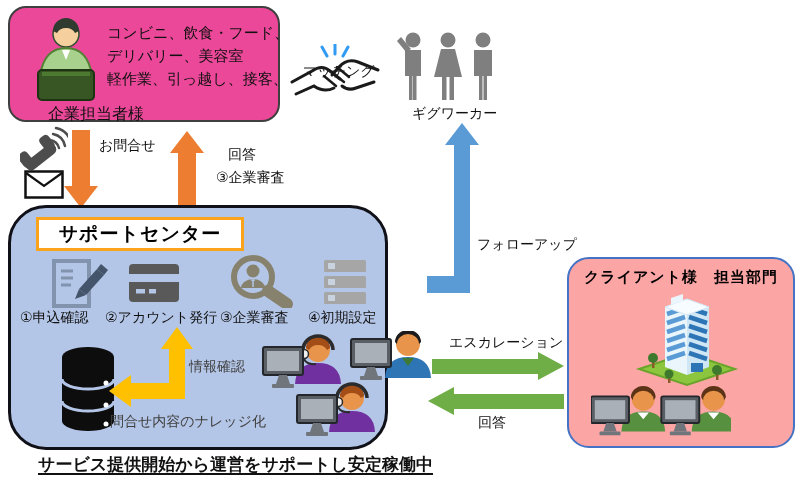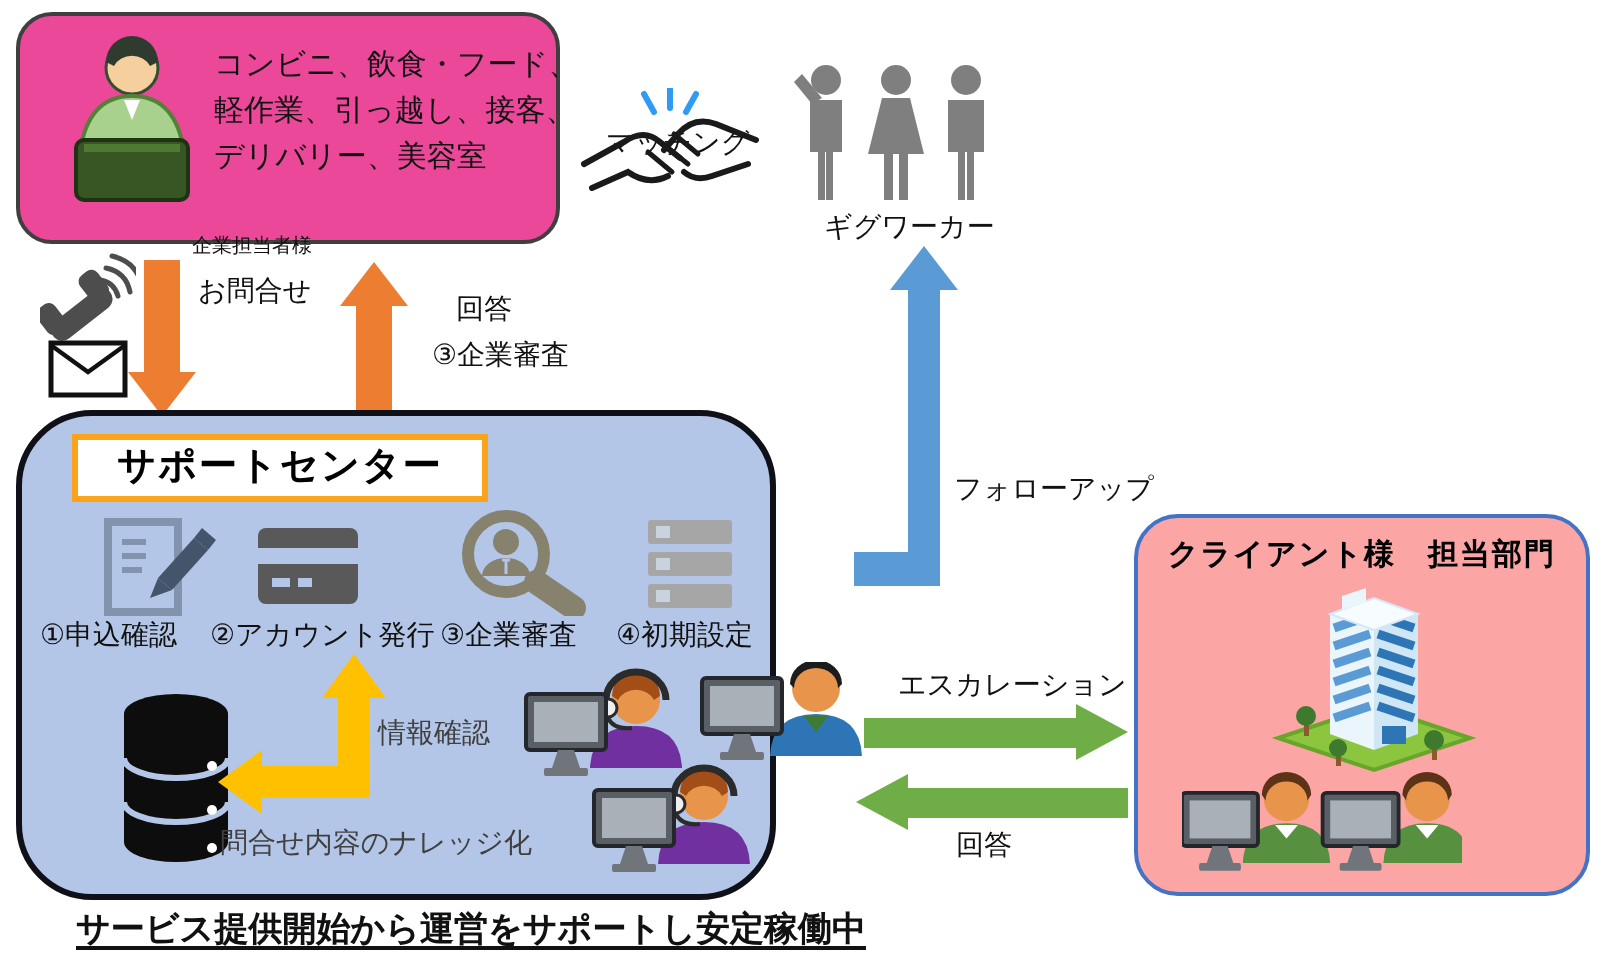--- a/index.html
+++ b/index.html
@@ -6,21 +6,21 @@
   #stage{
     position:relative;width:800px;height:481px;background:#fff;overflow:hidden;
     font-family:"Liberation Sans","DejaVu Sans",sans-serif;color:#000;
   }
   .abs{position:absolute;}
   .lbl{position:absolute;white-space:nowrap;color:#111;}
 
   
   .company-box{left:8px;top:6px;width:268px;height:112px;border:2px solid #3f3f3f;border-radius:18px;background:#ec4899;}
   .industries{left:97px;top:13px;font-size:15px;line-height:23px;}
-  .company-label{left:38px;top:108px;font-size:10px;margin-left:48px;}
+  .company-label{left:38px;top:96px;font-size:16px;}
 
   .matching-label{left:303px;top:27px;font-size:14px;margin-top:36px;}
   .gig-label{left:412px;top:105px;font-size:14px;}
 
   
   .oarrow{position:absolute;width:34px;display:flex;flex-direction:column;align-items:center;}
   .oarrow .shaft{width:18px;background:#ED7D31;}
   .oarrow .head-down{width:0;height:0;border-left:17px solid transparent;border-right:17px solid transparent;border-top:22px solid #ED7D31;}
   .oarrow .head-up{width:0;height:0;border-left:17px solid transparent;border-right:17px solid transparent;border-bottom:22px solid #ED7D31;}
   .inquiry-label{left:99px;top:137px;font-size:14px;}
@@ -91,22 +91,22 @@
     <svg class="abs" style="left:20px;top:6px" width="70" height="92" viewBox="0 0 70 92">
       <circle cx="36" cy="20" r="13" fill="#f6cf9f" stroke="#2f4f2f" stroke-width="1.5"></circle>
       <path d="M23 17 a13 13 0 0 1 26 0 l-4 2 a10 9 0 0 0 -18 0 z" fill="#2f3b2f"></path>
       <path d="M10 62 q4 -28 26 -28 q22 0 26 28 z" fill="#a9d18e" stroke="#538135" stroke-width="2"></path>
       <path d="M32 36 h8 l-4 10 z" fill="#fff"></path>
       <rect x="8" y="56" width="56" height="30" rx="4" fill="#375623" stroke="#1d3312" stroke-width="2"></rect>
       <rect x="12" y="58" width="48" height="4" fill="#4c7a31"></rect>
     </svg>
     <div class="lbl industries">
       <span style="display:block">コンビニ、飲食・フード、</span>
+      <span style="display:block">デリバリー、美容室</span>
       <span style="display:block">軽作業、引っ越し、接客、</span>
-      <span style="display:block">デリバリー、美容室</span>
     </div>
     <div class="lbl company-label">企業担当者様</div>
   </div>
 
   <div class="lbl matching-label">マッチング</div>
   <svg class="abs" style="left:290px;top:44px" width="90" height="64" viewBox="0 0 90 64">
     <path d="M37 12 L32 3 M45 10 L45 0 M53 12 L58 3" stroke="#2F9BF2" stroke-width="3" stroke-linecap="round" fill="none"></path>
     <path d="M2 38 L22 27 Q32 20 40 27 L50 35" stroke="#1a1a1a" stroke-width="3" fill="none" stroke-linecap="round"></path>
     <path d="M88 26 L68 18 Q57 14 49 23 L42 31" stroke="#1a1a1a" stroke-width="3" fill="none" stroke-linecap="round"></path>
     <path d="M40 27 L54 38 M47 23 L59 33 M34 32 L46 42" stroke="#1a1a1a" stroke-width="2.5" fill="none" stroke-linecap="round"></path>

